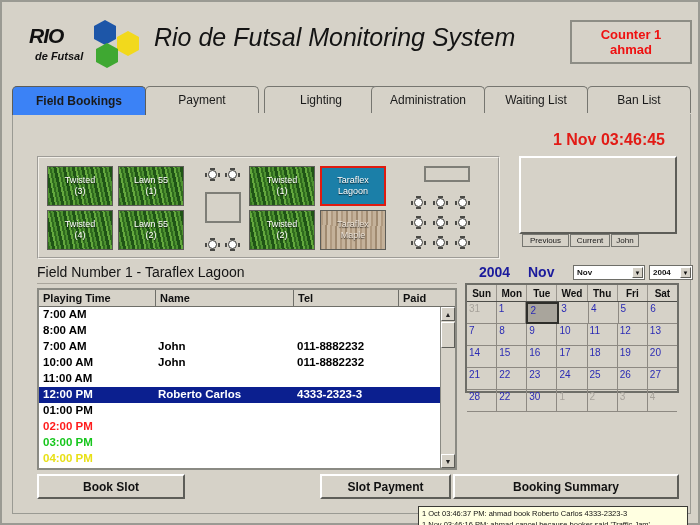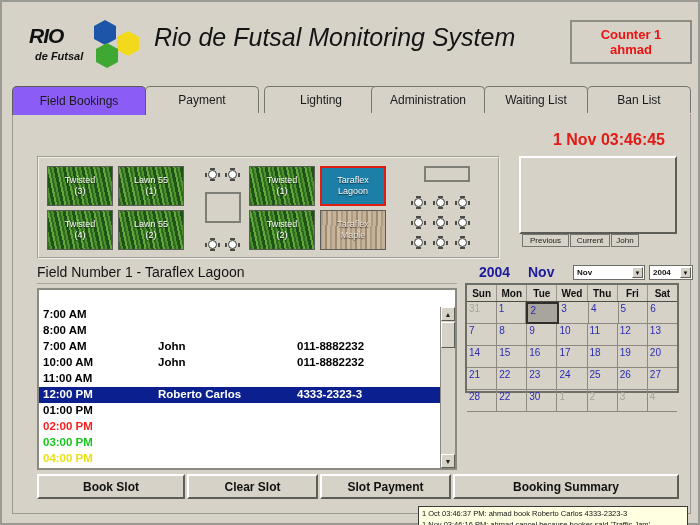--- a/index.html
+++ b/index.html
@@ -26,21 +26,21 @@
                display:flex;flex-direction:column;align-items:center;justify-content:center;}
   .counter-line{color:#ef1010;font-weight:bold;font-size:13px;line-height:15px;}
 
   
   .tabbar{position:absolute;left:10px;top:84px;width:679px;height:28px;}
   .tab{position:absolute;top:0;height:27px;box-sizing:border-box;
        background:#d6d2c8;border:1px solid #767670;border-bottom:none;
        border-radius:5px 5px 0 0;
        display:flex;align-items:center;justify-content:center;
        font-size:12px;color:#1a1a1a;}
-  .tab.active{background:#8b5cf6;font-weight:normal;height:29px;z-index:5;
+  .tab.active{background:#3b82f6;font-weight:bold;height:29px;z-index:5;
               border-color:#5d5d58;}
 
   
   .panel{position:absolute;left:10px;top:112px;width:679px;height:400px;
          background:#d6d2c8;border:1px solid #9a9a93;border-top:none;box-sizing:border-box;}
 
   .clock{position:absolute;left:0;top:17px;width:652px;text-align:right;
          color:#e21b16;font-size:16px;font-weight:bold;}
 
   
@@ -323,20 +323,26 @@
       <div class="preview-area"></div>
       <div class="mini-tab" style="left:3px;width:47px;">Previous</div>
       <div class="mini-tab" style="left:51px;width:40px;">Current</div>
       <div class="mini-tab" style="left:92px;width:28px;">John</div>
     </div>
 
     <div class="field-title">Field Number 1 - Taraflex Lagoon</div>
     <div class="field-title-rule"></div>
 
     <div class="grid">
+      <div class="grid-head">
+        <div class="gh" style="left:0;width:117px;">Playing Time</div>
+        <div class="gh" style="left:117px;width:138px;">Name</div>
+        <div class="gh" style="left:255px;width:105px;">Tel</div>
+        <div class="gh" style="left:360px;width:41px;border-right:none;">Paid</div>
+      </div>
       <div class="rows" id="rows-host">
           <div class="row" style="color: rgb(0, 0, 0);">
             <span class="c-time">7:00 AM</span>
             <span class="c-name"></span>
             <span class="c-tel"></span>
           </div>
           <div class="row" style="color: rgb(0, 0, 0);">
             <span class="c-time">8:00 AM</span>
             <span class="c-name"></span>
             <span class="c-tel"></span>
@@ -466,19 +472,18 @@
       </div>
     </div>
 
     <div class="tooltip" id="tooltip-host">
         <div>1 Oct 03:46:37 PM: ahmad book Roberto Carlos 4333-2323-3</div>
         <div>1 Nov 03:46:16 PM: ahmad cancel because booker said 'Traffic Jam'</div>
       </div>
 
     <div class="btnbar">
       <div class="btn" style="left:0;width:148px;">Book Slot</div>
-      <div class="btn" style="left:150px;width:131px;">Clear Slot</div>
       <div class="btn" style="left:416px;width:226px;">Booking Summary</div>
       <div class="btn" style="left:283px;width:131px;">Slot Payment</div>
     </div>
 
   </div>
 </div>
 
 </body></html>

